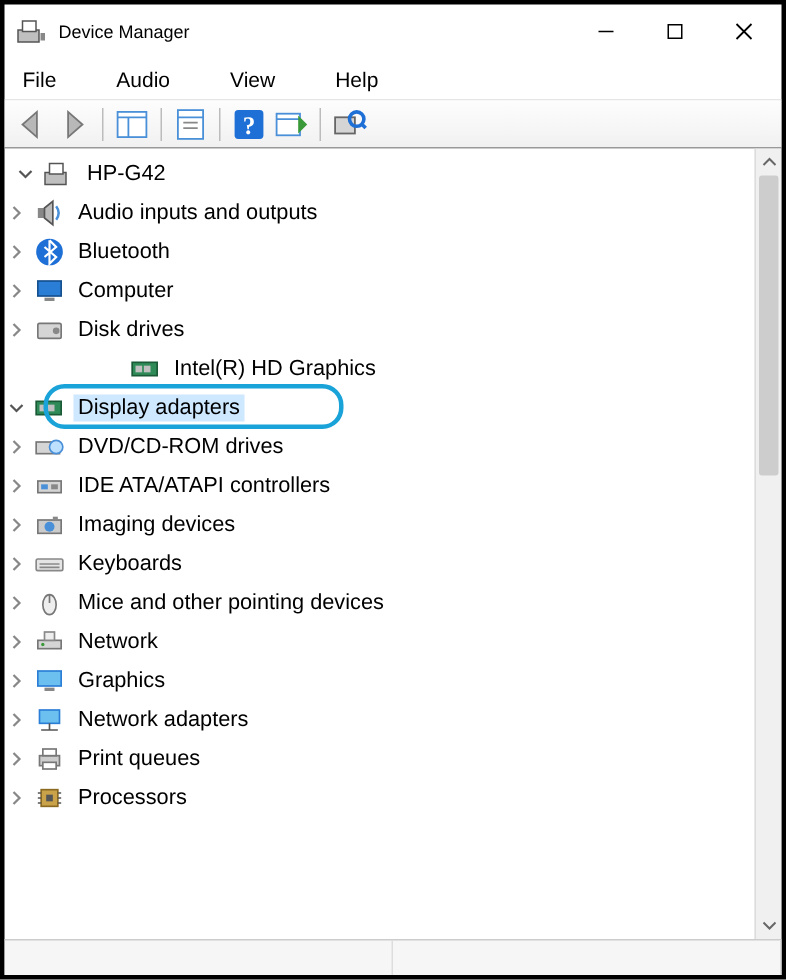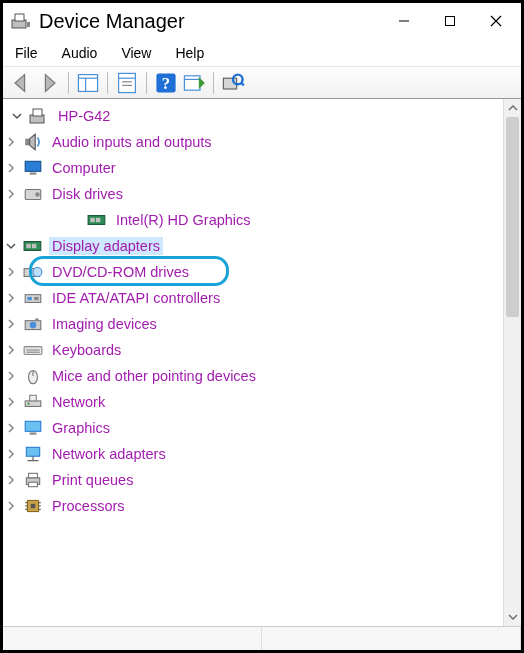--- a/index.html
+++ b/index.html
@@ -2,47 +2,47 @@
 <html><head>
 <meta charset="utf-8">
 <style>
   * { box-sizing: border-box; }
   html, body { margin: 0; padding: 0; font-family: "Segoe UI", Tahoma, sans-serif; font-size: 13px; }
   body { width: 524px; height: 653px; border: 3px solid #000; background: #fff; display: flex; flex-direction: column; }
 
   
   .titlebar { height: 36px; display: flex; align-items: center; padding: 0 2px 0 8px; }
   .titlebar-icon { width: 20px; height: 18px; margin-right: 8px; display:inline-flex; align-items:center; justify-content:center; }
-  .titlebar-title { flex: 1; font-size: 20px; }
+  .titlebar-title { flex: 1; font-size: 12px; }
   .window-controls { display: flex; }
   .winbtn { width: 46px; height: 30px; display: flex; align-items: center; justify-content: center; }
   .winbtn svg { width: 12px; height: 12px; }
 
   
-  .menubar { height: 28px; display:flex; align-items:center; padding: 0 8px; gap: 0; border-bottom: 1px solid #e6e6e6; }
+  .menubar { height: 28px; display:flex; align-items:center; padding: 0 8px; gap: 16px; border-bottom: 1px solid #e6e6e6; }
   .menu-item { padding: 4px 12px; font-size: 14px; }
   .menu-item:first-child { padding-left: 4px; }
 
   
   .toolbar { height: 32px; display:flex; align-items:center; padding: 2px 6px; gap: 4px; border-bottom: 1px solid #999; background: linear-gradient(to bottom,#fdfdfd,#f1f1f1); }
   .tool-sep { width: 1px; height: 22px; background: #bcbcbc; margin: 0 3px; }
   .tool-btn { width: 24px; height: 24px; display:flex; align-items:center; justify-content:center; }
 
   
   .content-wrap { flex:1; display:flex; flex-direction:column; min-height:0; }
   .tree-area { flex:1; overflow:hidden; position:relative; display:flex; }
   .tree { flex:1; overflow:auto; padding: 4px 0 4px 0; }
   .scrollbar { width: 18px; background:#f0f0f0; border-left:1px solid #dcdcdc; position:relative; }
   .scroll-up, .scroll-down { height:18px; display:flex; align-items:center; justify-content:center; }
   .scroll-thumb { position:absolute; top:18px; left:2px; right:2px; height:200px; background:#cdcdcd; border-radius:2px;}
   .statusbar { height: 24px; border-top:1px solid #ccc; background:#f6f6f6; display:flex; }
   .statusbar > div { flex:1; border-right:1px solid #ddd; }
 
   
-  .node { display:flex; align-items:center; height:26px; font-size:14.5px; color:#a21caf; white-space:nowrap; }
+  .node { display:flex; align-items:center; height:26px; font-size:14.5px; color:#000000; white-space:nowrap; }
   .indent-0 { padding-left: 6px; }
   .indent-1 { }
   .indent-2 { padding-left: 64px; }
   .expander { width:16px; height:16px; display:inline-flex; align-items:center; justify-content:center; margin-right:4px; color:#555; }
   .expander.blank { visibility:hidden; }
   .node-icon { width:20px; height:18px; display:inline-flex; align-items:center; justify-content:center; margin-right:6px; }
   .node-label { padding: 1px 3px; }
 
   .highlighted .node-label { background:#cde8ff; }
   .highlight-ring { position:absolute; border:3px solid #1aa3d9; border-radius:14px; pointer-events:none; }
@@ -176,20 +176,34 @@
             <span class="node-label">Audio inputs and outputs</span>
           </div>
           <div class="node indent-1">
             <span class="expander">
               <svg width="10" height="10" viewBox="0 0 10 10">
                 <path d="M3 1 L7 5 L3 9" fill="none" stroke="#888" stroke-width="1.5"></path>
               </svg>
             </span>
             <span class="node-icon">
               <svg viewBox="0 0 18 18">
+                <circle cx="9" cy="9" r="8" fill="#1e6fd6"></circle>
+                <path d="M9 2 L13 6 L6 12 M6 6 L13 12 L9 16 L9 2" fill="none" stroke="#fff" stroke-width="1.3"></path>
+              </svg>
+            </span>
+            <span class="node-label">Bluetooth</span>
+          </div>
+          <div class="node indent-1">
+            <span class="expander">
+              <svg width="10" height="10" viewBox="0 0 10 10">
+                <path d="M3 1 L7 5 L3 9" fill="none" stroke="#888" stroke-width="1.5"></path>
+              </svg>
+            </span>
+            <span class="node-icon">
+              <svg viewBox="0 0 18 18">
                 <rect x="2" y="3" width="14" height="9" fill="#2a7ed6" stroke="#15508f"></rect>
                 <rect x="6" y="13" width="6" height="2" fill="#888"></rect>
               </svg>
             </span>
             <span class="node-label">Computer</span>
           </div>
           <div class="node indent-1">
             <span class="expander">
               <svg width="10" height="10" viewBox="0 0 10 10">
                 <path d="M3 1 L7 5 L3 9" fill="none" stroke="#888" stroke-width="1.5"></path>

